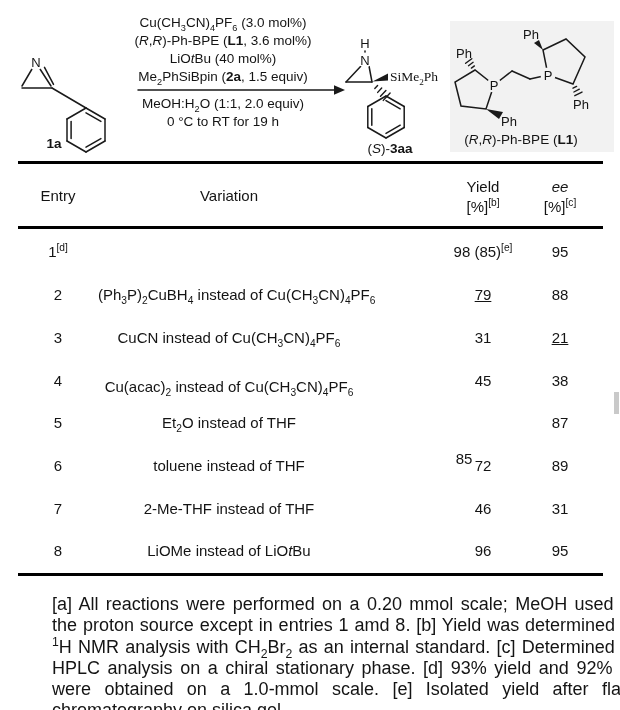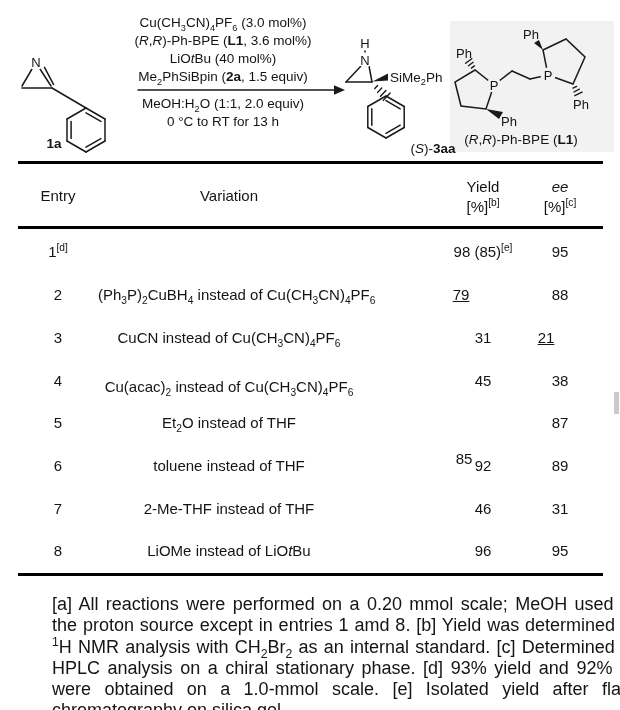--- a/index.html
+++ b/index.html
@@ -95,40 +95,40 @@
         <circle cx="494" cy="85" r="7.5" fill="#f2f2f2" stroke="none"></circle>
         <circle cx="548" cy="75" r="7.5" fill="#f2f2f2" stroke="none"></circle>
       </g>
     </svg>
 
     <span class="atom" style="left:36px;top:62px;">N</span>
     <span class="slabel" style="left:54px;top:143px;"><b>1a</b></span>
 
     <span class="atom" style="left:365px;top:43px;">H</span>
     <span class="atom" style="left:365px;top:60px;">N</span>
-    <span class="slabel" style="left:390px;top:77px;transform:translate(0,-50%);">SiMe<sub>2</sub>Ph</span>
-    <span class="slabel" style="left:390px;top:148px;margin-left:43px;">(<i>S</i>)-<b>3aa</b></span>
+    <span class="slabel" style="left:390px;top:77px;transform:translate(0,-50%);font-family:Liberation Serif, serif;">SiMe<sub>2</sub>Ph</span>
+    <span class="slabel" style="left:390px;top:148px;">(<i>S</i>)-<b>3aa</b></span>
 
     <span class="atom" style="left:494px;top:85px;">P</span>
     <span class="atom" style="left:548px;top:75px;">P</span>
     <span class="atom" style="left:464px;top:53px;">Ph</span>
     <span class="atom" style="left:531px;top:34px;">Ph</span>
     <span class="atom" style="left:509px;top:121px;">Ph</span>
     <span class="atom" style="left:581px;top:104px;">Ph</span>
     <span class="slabel" style="left:521px;top:139px;">(<i>R</i>,<i>R</i>)-Ph-BPE (<b>L1</b>)</span>
 
     <div class="abs" style="left:103px;top:14px;width:240px;">
       <div class="cond">Cu(CH<sub>3</sub>CN)<sub>4</sub>PF<sub>6</sub> (3.0 mol%)</div>
       <div class="cond">(<i>R</i>,<i>R</i>)-Ph-BPE (<b>L1</b>, 3.6 mol%)</div>
       <div class="cond">LiO<i>t</i>Bu (40 mol%)</div>
       <div class="cond">Me<sub>2</sub>PhSiBpin (<b>2a</b>, 1.5 equiv)</div>
     </div>
     <div class="abs" style="left:103px;top:95px;width:240px;">
       <div class="cond">MeOH:H<sub>2</sub>O (1:1, 2.0 equiv)</div>
-      <div class="cond">0 °C to RT for 13 h</div>
+      <div class="cond">0 °C to RT for 19 h</div>
     </div>
   </div>
 
   <div class="rule" style="top: 161px; background: rgb(0, 0, 0);"></div>
   <div class="rule" style="top: 226px; background: rgb(0, 0, 0);"></div>
   <div class="rule" style="top: 573px; background: rgb(0, 0, 0);"></div>
 
   <div>
     <div class="hcell" style="left:18px;top:186px;width:80px;">Entry</div>
     <div class="hcell" style="left:98px;top:186px;width:262px;">Variation</div>
@@ -143,45 +143,45 @@
   </div>
 
   <div class="row" style="top:241px;">
     <div class="cell" style="left:18px;width:80px;">1<sup>[d]</sup></div>
     <div class="cell" style="left:421px;width:124px;">98 (85)<sup>[e]</sup></div>
     <div class="cell" style="left:518px;width:84px;">95</div>
   </div>
   <div class="row" style="top:284px;">
     <div class="cell" style="left:18px;width:80px;">2</div>
     <div class="cell" style="left:98px;width:262px;">(Ph<sub>3</sub>P)<sub>2</sub>CuBH<sub>4</sub> instead of Cu(CH<sub>3</sub>CN)<sub>4</sub>PF<sub>6</sub></div>
-    <div class="cell" style="left:399px;width:124px;text-decoration:underline;">79</div>
+    <div class="cell" style="left:421px;width:124px;text-decoration:underline;">79</div>
     <div class="cell" style="left:518px;width:84px;">88</div>
   </div>
   <div class="row" style="top:327px;">
     <div class="cell" style="left:18px;width:80px;">3</div>
     <div class="cell" style="left:98px;width:262px;">CuCN instead of Cu(CH<sub>3</sub>CN)<sub>4</sub>PF<sub>6</sub></div>
     <div class="cell" style="left:421px;width:124px;">31</div>
-    <div class="cell" style="left:504px;width:84px;text-decoration:underline;">21</div>
+    <div class="cell" style="left:518px;width:84px;text-decoration:underline;">21</div>
   </div>
   <div class="row" style="top:370px;">
     <div class="cell" style="left:18px;width:80px;">4</div>
     <div class="cell" style="left:98px;width:262px;margin-top:6px;">Cu(acac)<sub>2</sub> instead of Cu(CH<sub>3</sub>CN)<sub>4</sub>PF<sub>6</sub></div>
     <div class="cell" style="left:421px;width:124px;">45</div>
     <div class="cell" style="left:518px;width:84px;">38</div>
   </div>
   <div class="row" style="top:412px;">
     <div class="cell" style="left:18px;width:80px;">5</div>
     <div class="cell" style="left:98px;width:262px;">Et<sub>2</sub>O instead of THF</div>
     <div class="cell" style="left:402px;width:124px;margin-top:36px;">85</div>
     <div class="cell" style="left:518px;width:84px;">87</div>
   </div>
   <div class="row" style="top:455px;">
     <div class="cell" style="left:18px;width:80px;">6</div>
     <div class="cell" style="left:98px;width:262px;">toluene instead of THF</div>
-    <div class="cell" style="left:421px;width:124px;">92</div>
+    <div class="cell" style="left:421px;width:124px;">72</div>
     <div class="cell" style="left:518px;width:84px;">89</div>
   </div>
   <div class="row" style="top:498px;">
     <div class="cell" style="left:18px;width:80px;">7</div>
     <div class="cell" style="left:98px;width:262px;">2-Me-THF instead of THF</div>
     <div class="cell" style="left:421px;width:124px;">46</div>
     <div class="cell" style="left:518px;width:84px;">31</div>
   </div>
   <div class="row" style="top:540px;">
     <div class="cell" style="left:18px;width:80px;">8</div>

